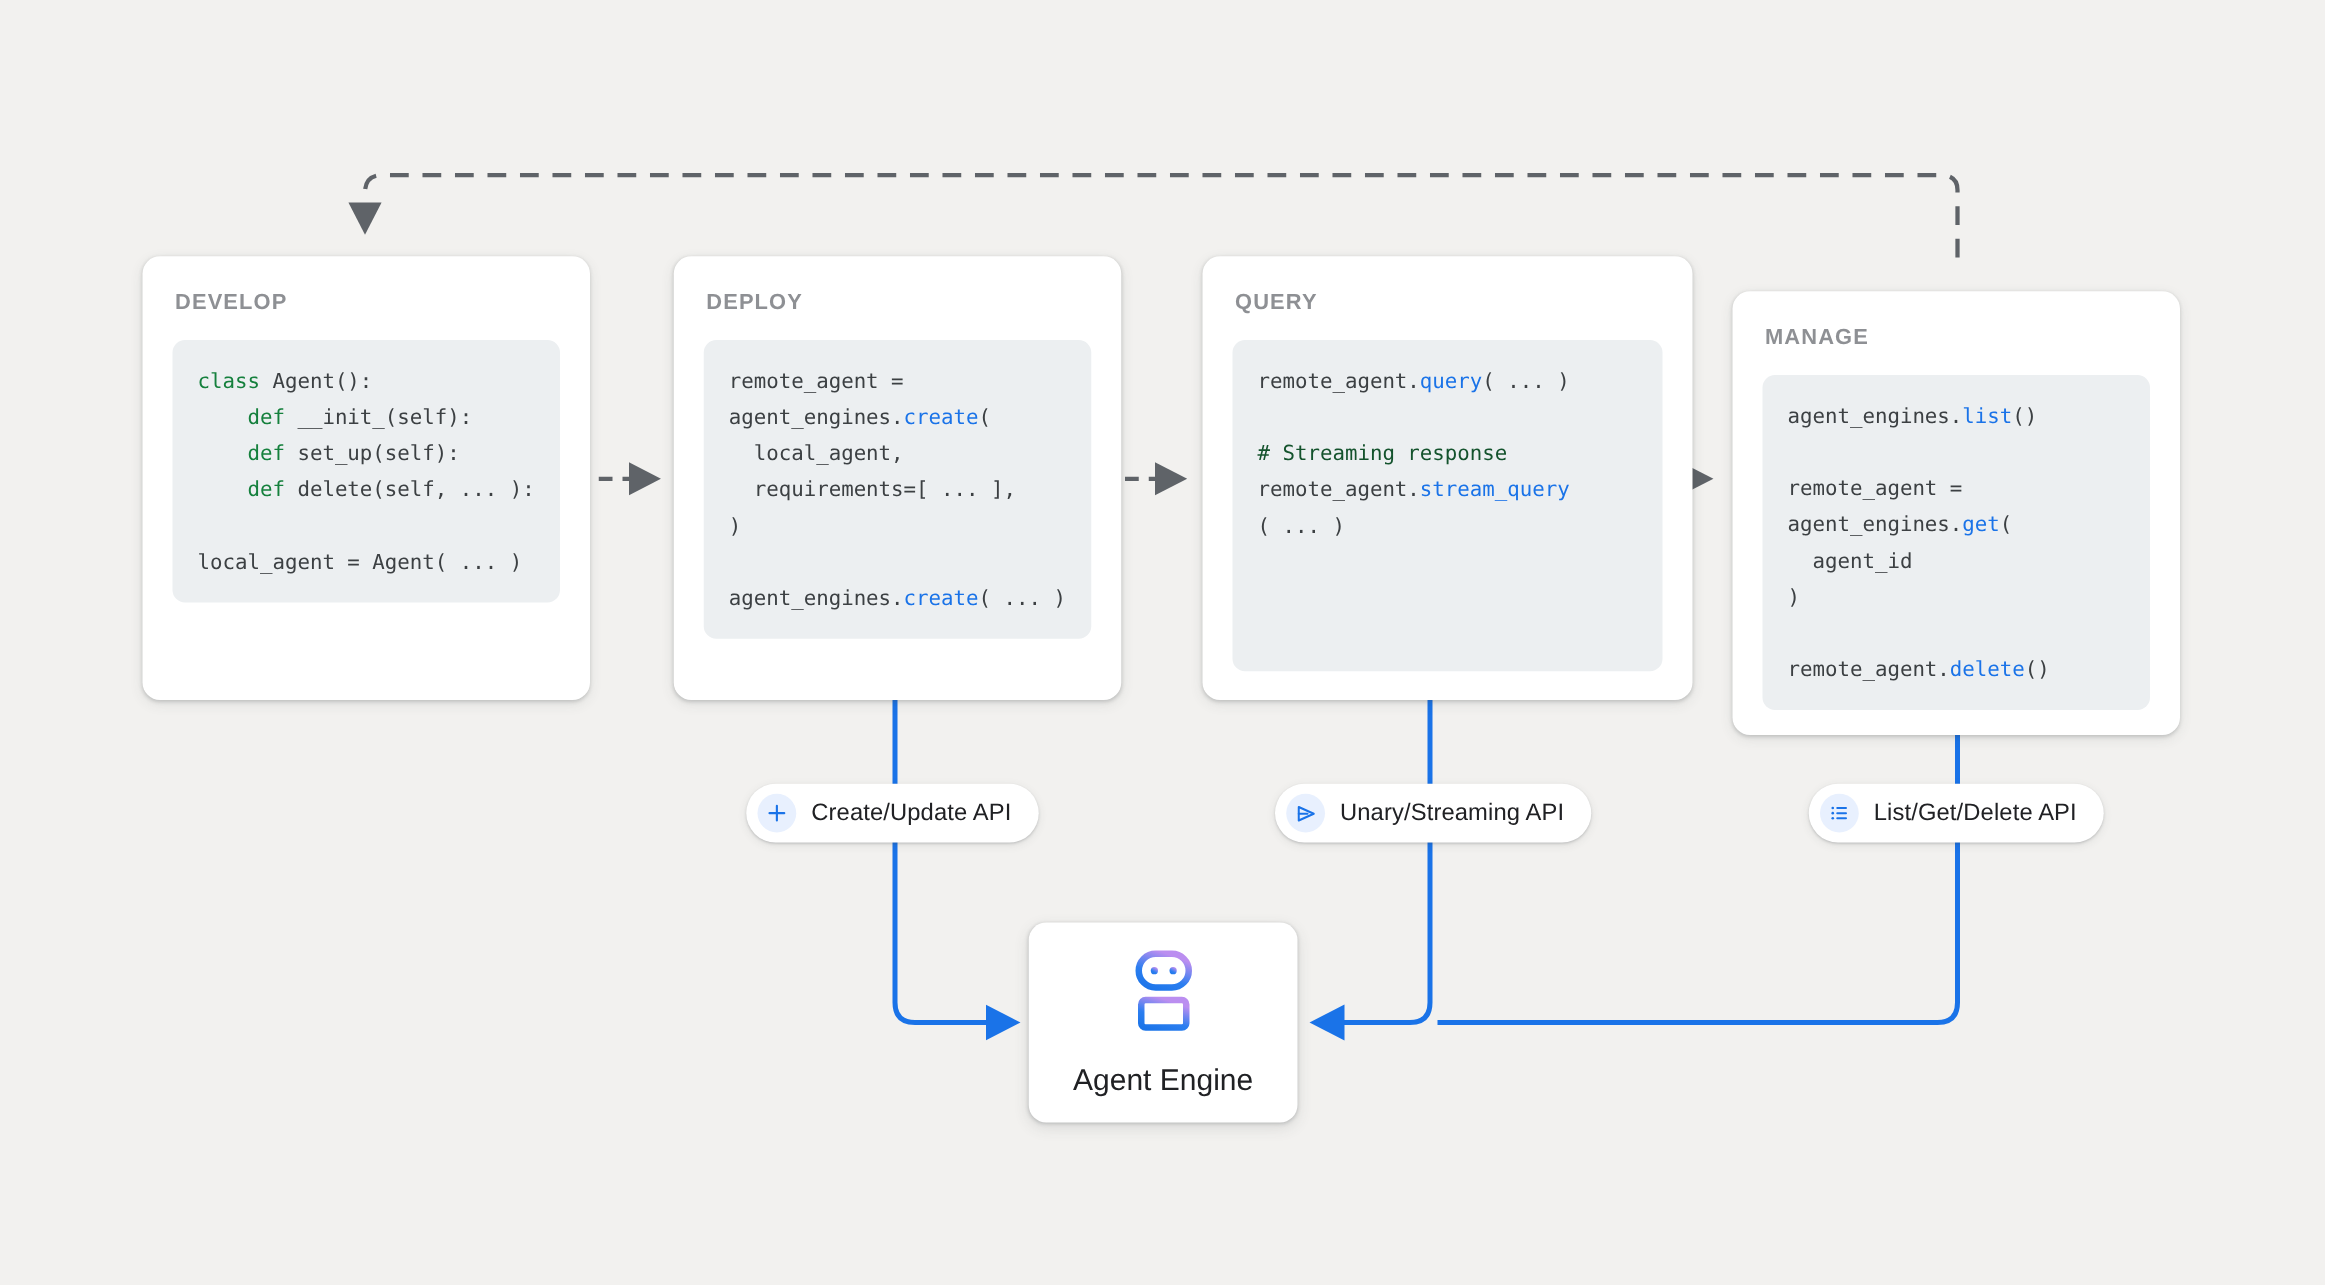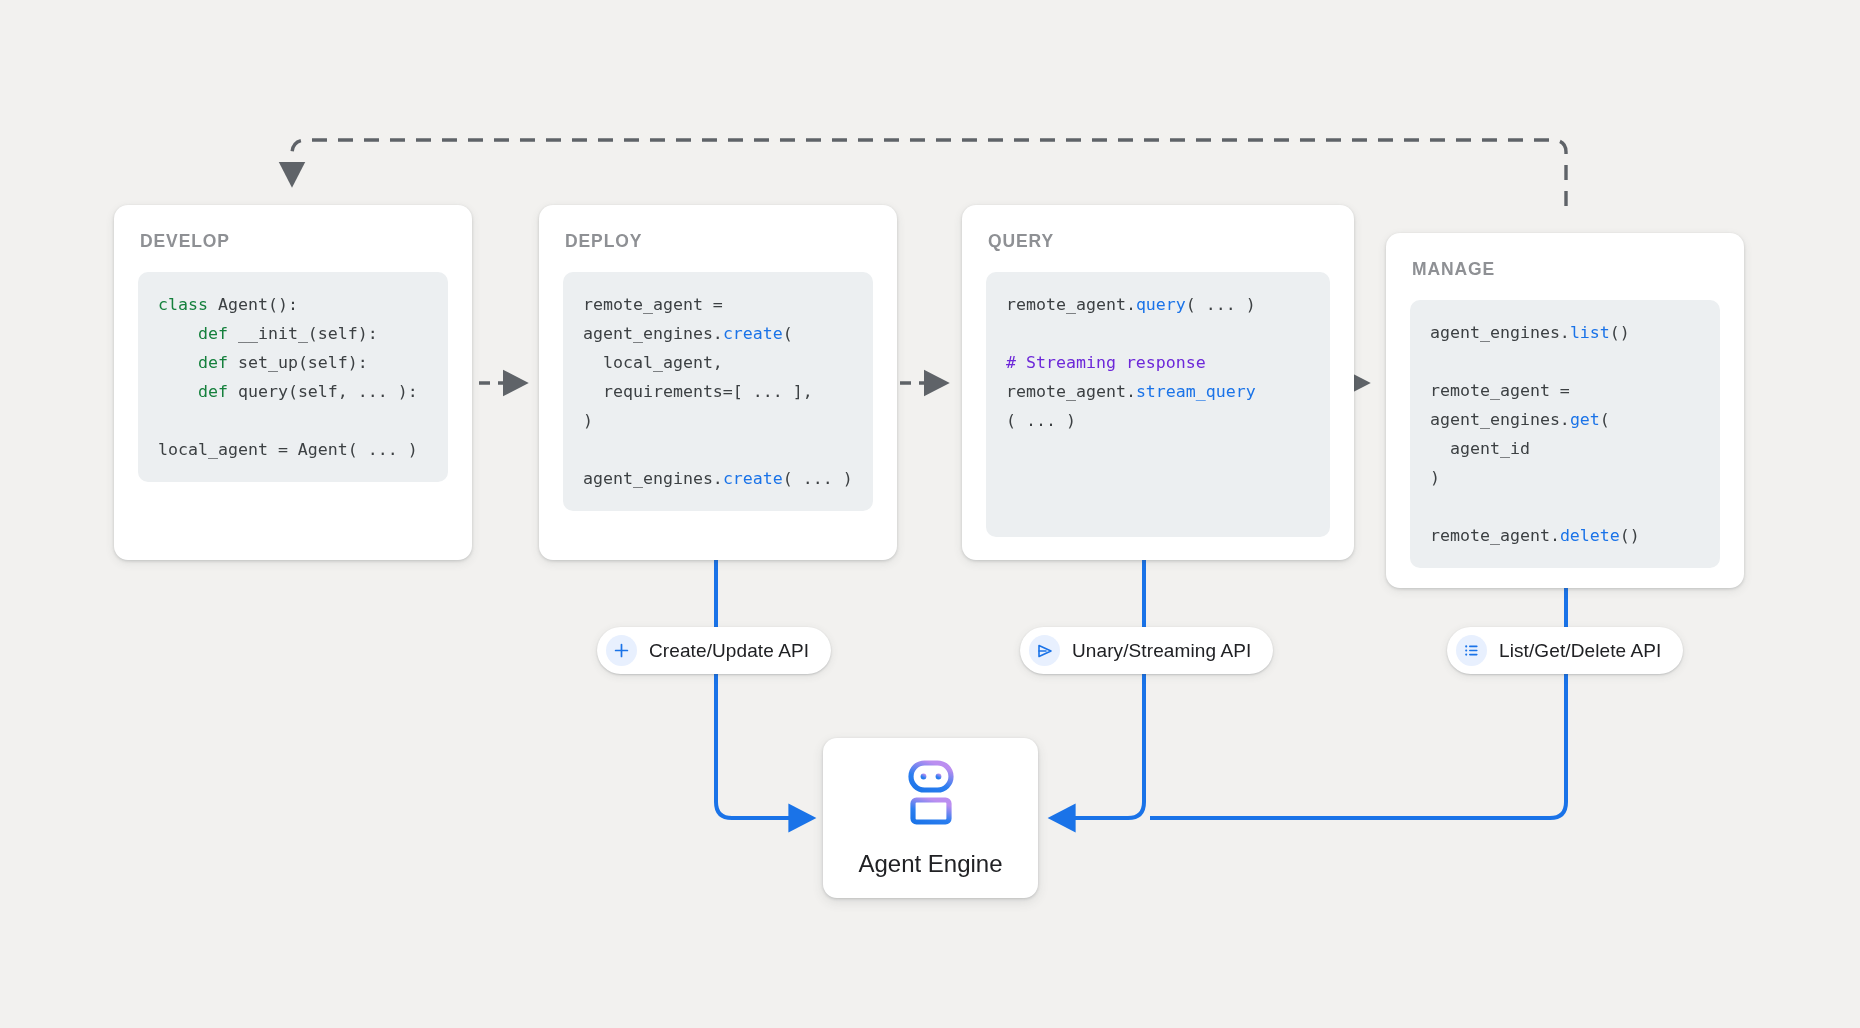--- a/index.html
+++ b/index.html
@@ -36,21 +36,21 @@
     padding:18px 18px 18px 20px;
     font-family:"DejaVu Sans Mono", monospace;
     font-size:16.6px;
     line-height:29px;
     color:#3c4043;
     white-space:pre;
     box-sizing:border-box;
   }
   .code-box .kw{color:#15803d;}
   .code-box .fn{color:#1a73e8;}
-  .code-box .cm{color:#6d28d9;}
+  .code-box .cm{color:#14532d;}
   .code-box .blank{display:block;height:29px;}
 
   
   .api-pill{
     position:absolute;
     height:47px;
     background:#ffffff;
     border-radius:24px;
     box-shadow:0 1px 2px rgba(60,64,67,.22), 0 2px 8px rgba(60,64,67,.10);
     display:flex;align-items:center;
@@ -119,21 +119,21 @@
     <path d="M1144,560 L1144,802 Q1144,818 1128,818 L1054,818" fill="none" stroke="#1a73e8" stroke-width="4" stroke-linecap="butt" marker-end="url(#blueArrow)"></path>
 
     <path d="M1566,560 L1566,802 Q1566,818 1550,818 L1150,818" fill="none" stroke="#1a73e8" stroke-width="4" stroke-linecap="butt"></path>
   </svg>
 
   <div class="stage-card" style="left:114px;top:205px;width:358px;height:355px;">
     <div class="stage-title">DEVELOP</div>
     <div class="code-box"><span class="kw">class </span><span>Agent():</span>
 <span>    </span><span class="kw">def </span><span>__init_(self):</span>
 <span>    </span><span class="kw">def </span><span>set_up(self):</span>
-<span>    </span><span class="kw">def </span><span>query(self, ... ):</span>
+<span>    </span><span class="kw">def </span><span>delete(self, ... ):</span>
 <span class="blank"></span><span>local_agent = Agent( ... )</span></div>
   </div>
 
   <div class="stage-card" style="left:539px;top:205px;width:358px;height:355px;">
     <div class="stage-title">DEPLOY</div>
     <div class="code-box"><span>remote_agent =</span>
 <span>agent_engines.</span><span class="fn">create</span><span>(</span>
 <span>  local_agent,</span>
 <span>  requirements=[ ... ],</span>
 <span>)</span>

